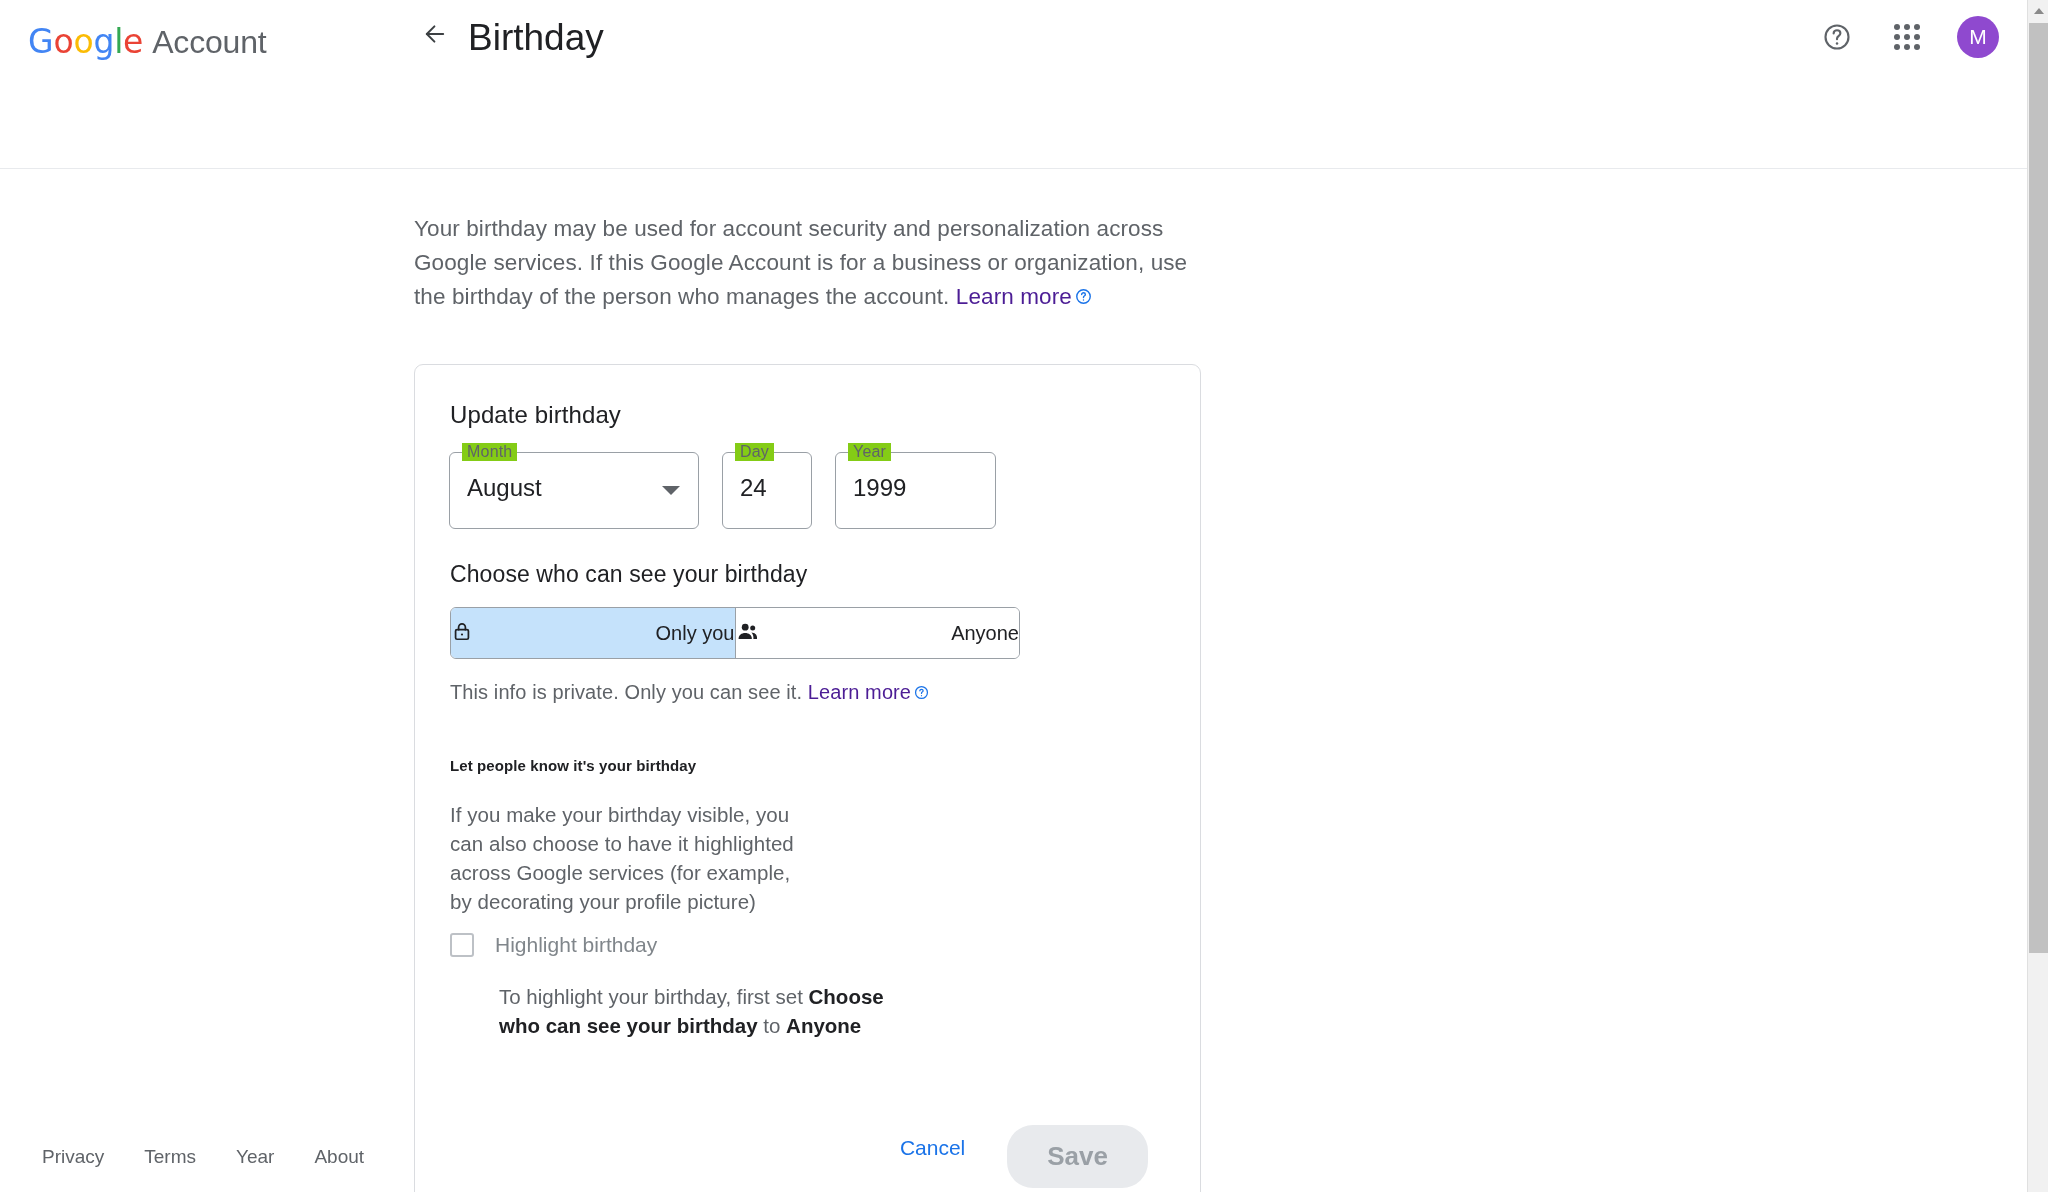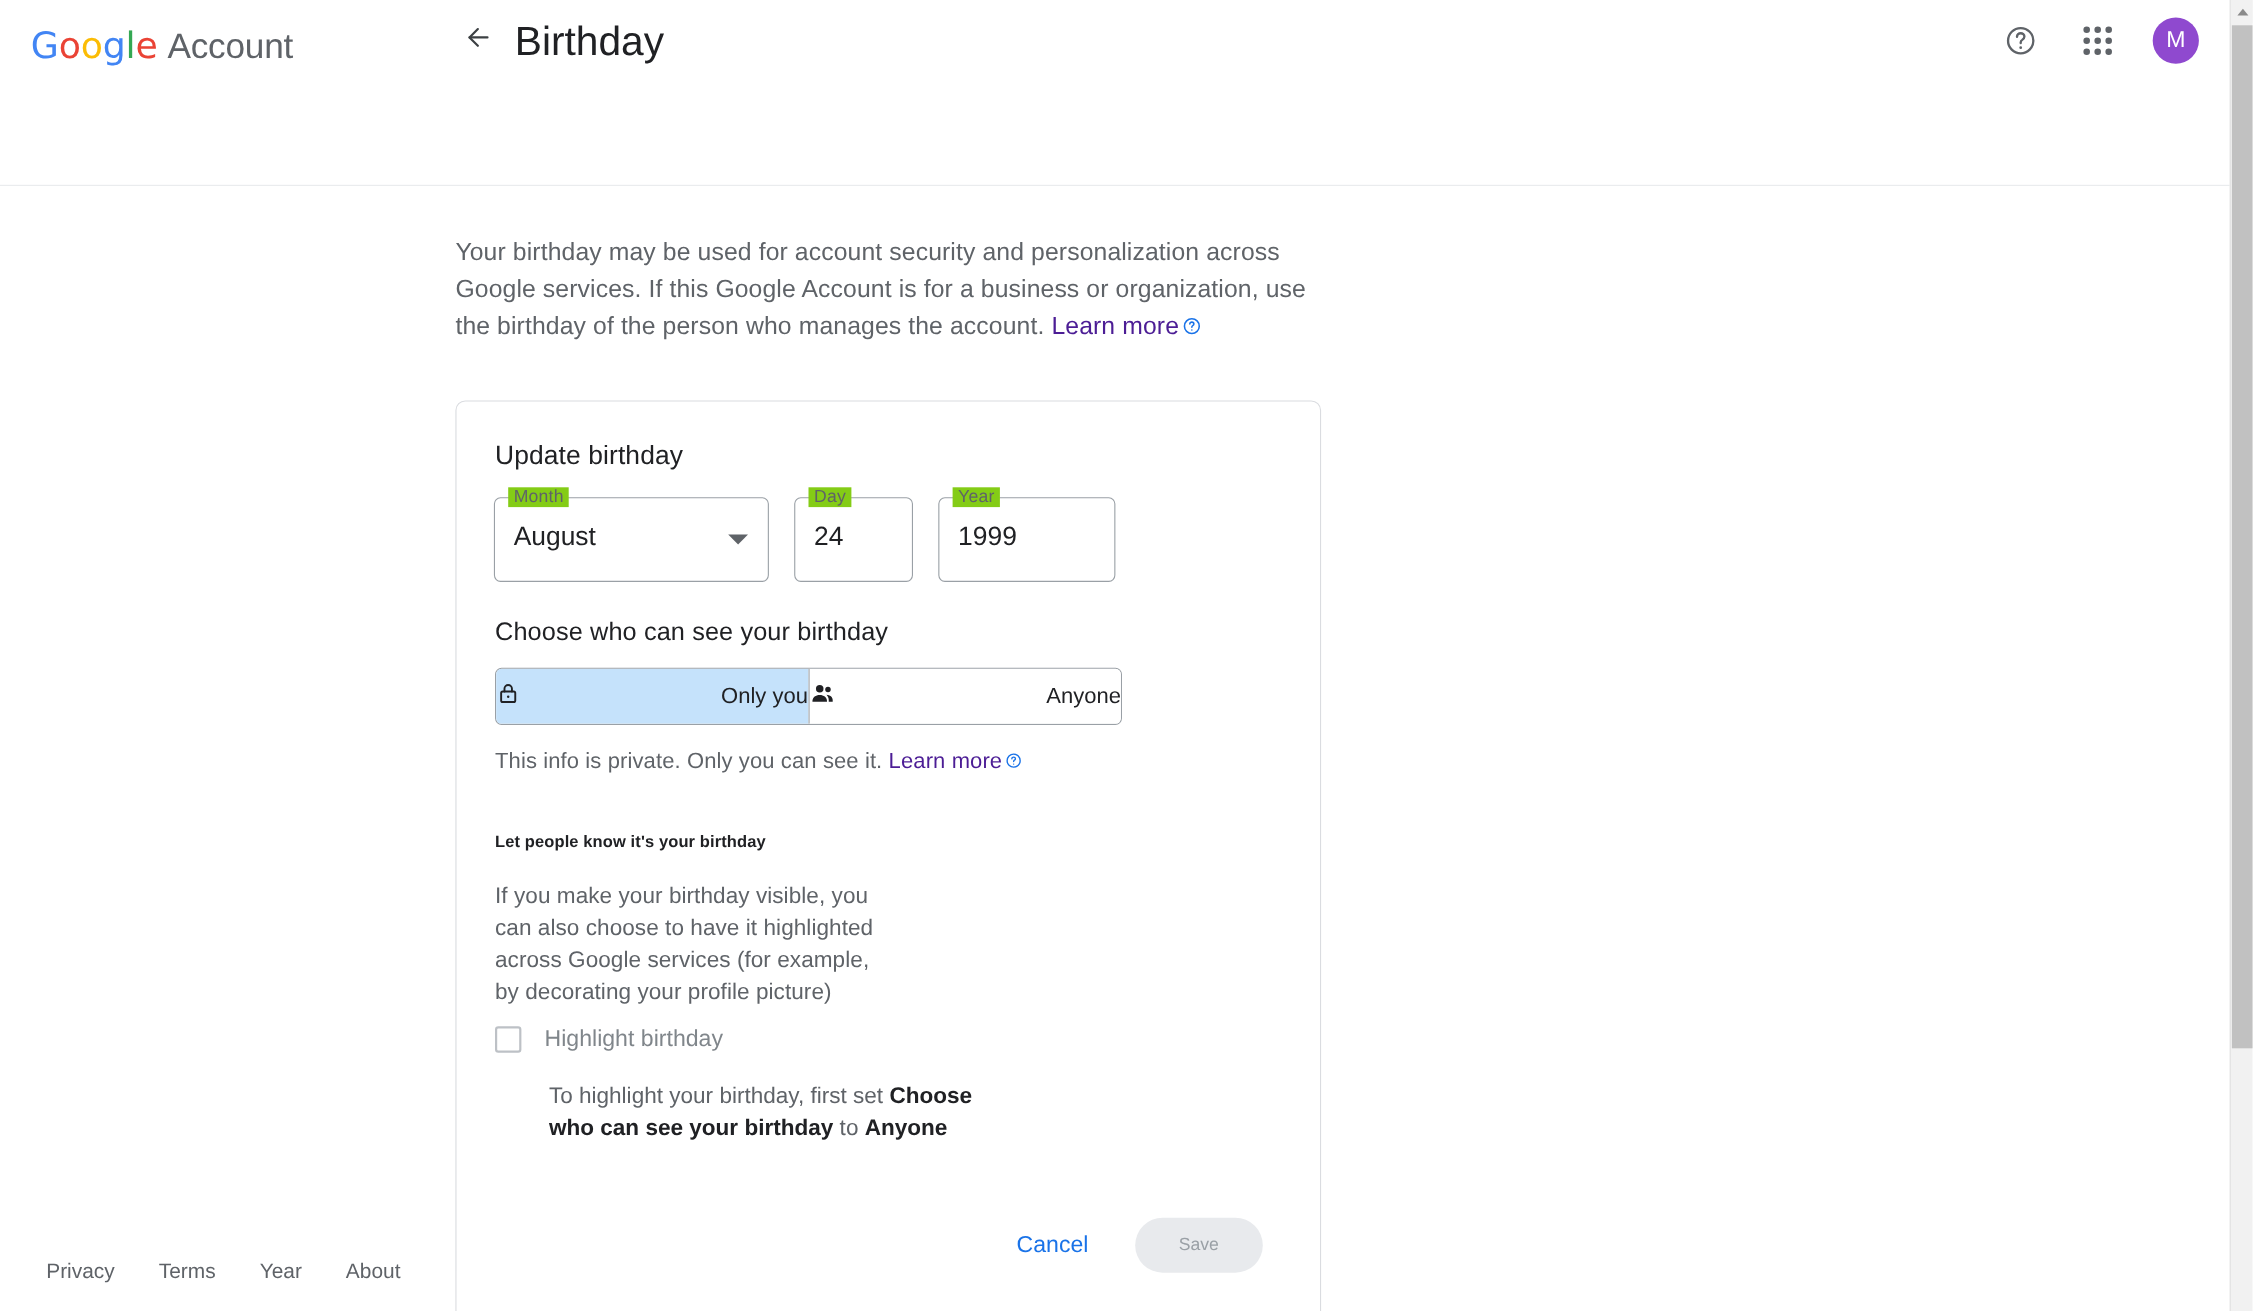--- a/index.html
+++ b/index.html
@@ -95,21 +95,21 @@
   }
 
   
   .fields { position: absolute; left: 34px; top: 87px; display: flex; gap: 23px; }
   .field {
     position: relative; height: 77px;
     border: 1px solid #9aa0a6; border-radius: 6px;
     background: #fff; cursor: text;
   }
   .field.month { width: 250px; cursor: pointer; }
-  .field.day { width: 108px; text-align: right; }
+  .field.day { width: 90px; text-align: right; }
   .field.year { width: 161px; }
   .field .flabel {
     position: absolute; top: -10px; left: 12px;
     background: #84cc16; padding: 0 5px;
     font-size: 16px; color: #5f6368; letter-spacing: 0.2px;
   }
   .field .fvalue {
     position: absolute; left: 17px; top: 21px;
     font-size: 24px; color: #202124;
   }
@@ -176,23 +176,23 @@
   .actions {
     position: absolute; right: 52px; top: 742px;
     display: flex; align-items: center; gap: 28px;
   }
   .btn-text {
     font-size: 21px; color: #1a73e8; font-weight: 500;
     padding: 12px 14px; border-radius: 6px; cursor: pointer;
     background: transparent; border: none;
   }
   .btn-disabled {
-    font-size: 16px; color: #9aa0a6; font-weight: 400;
+    font-size: 26px; color: #9aa0a6; font-weight: 700;
     background: #e8eaed; border: none; border-radius: 26px;
-    padding: 16px 40px; cursor: default;
+    padding: 16px 40px; cursor: default; margin-top: 18px;
   }
 
   
   .footer {
     position: absolute; left: 42px; bottom: 24px;
     display: flex; gap: 40px;
     font-size: 19px; color: #5f6368;
   }
   .footer span { cursor: pointer; }
 

